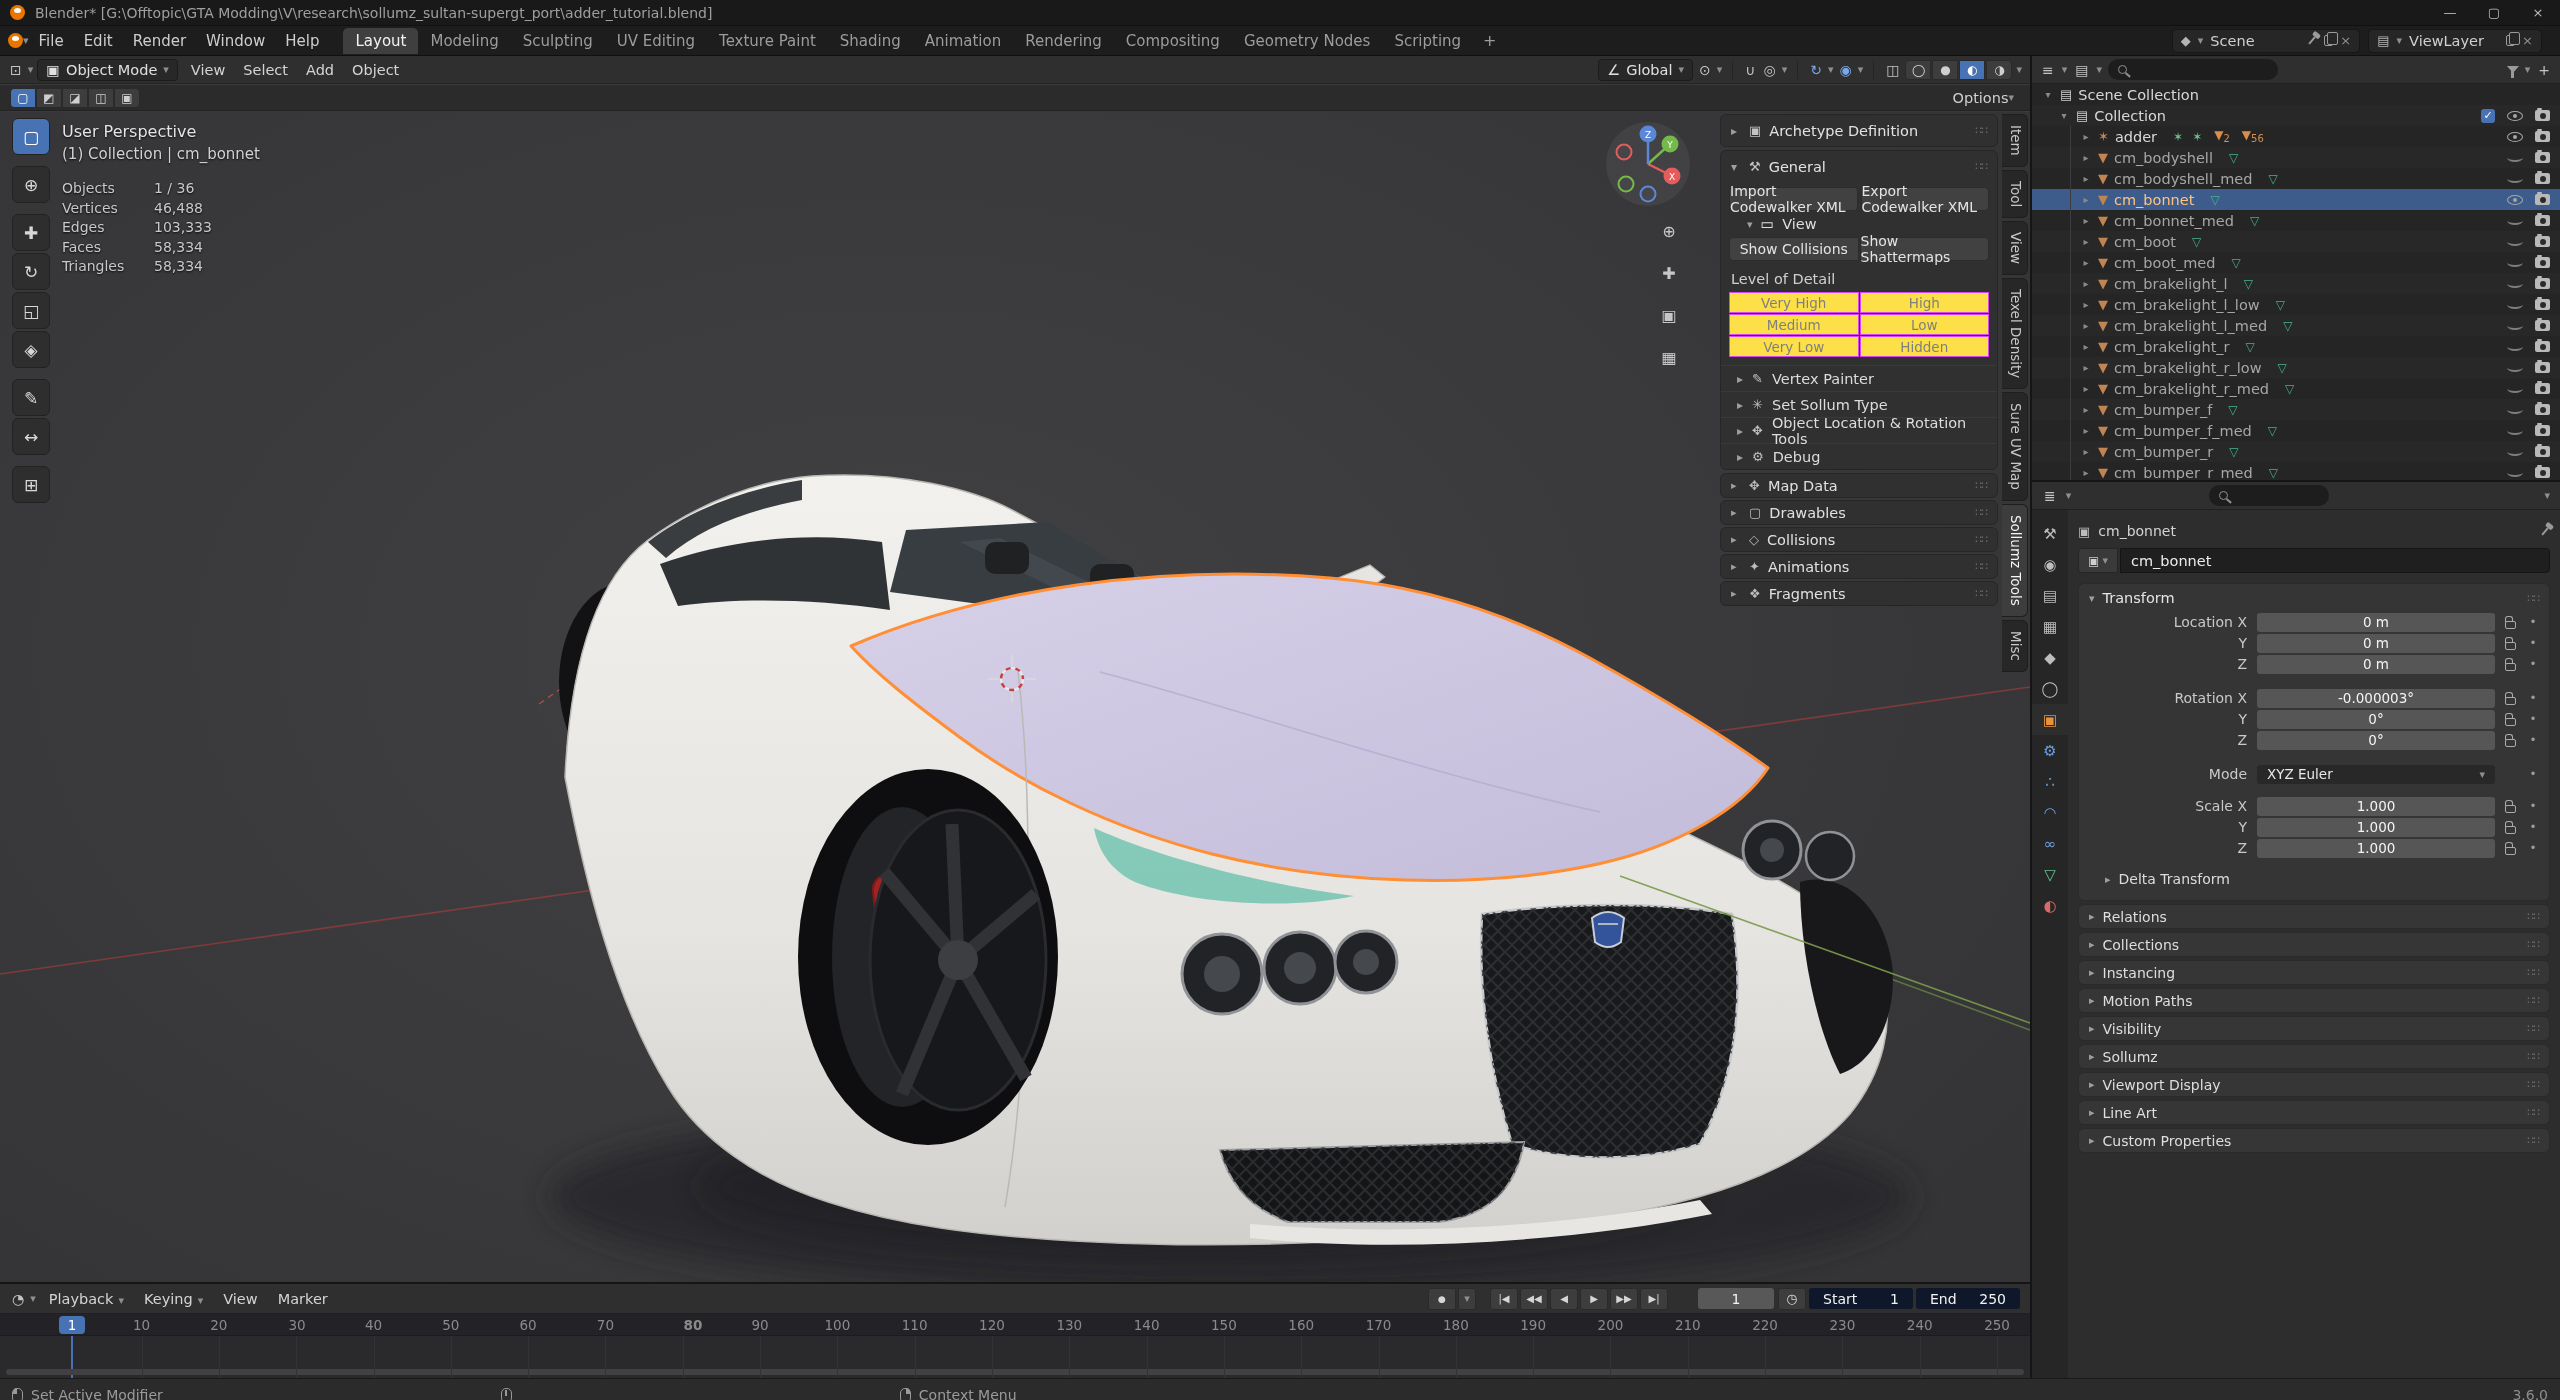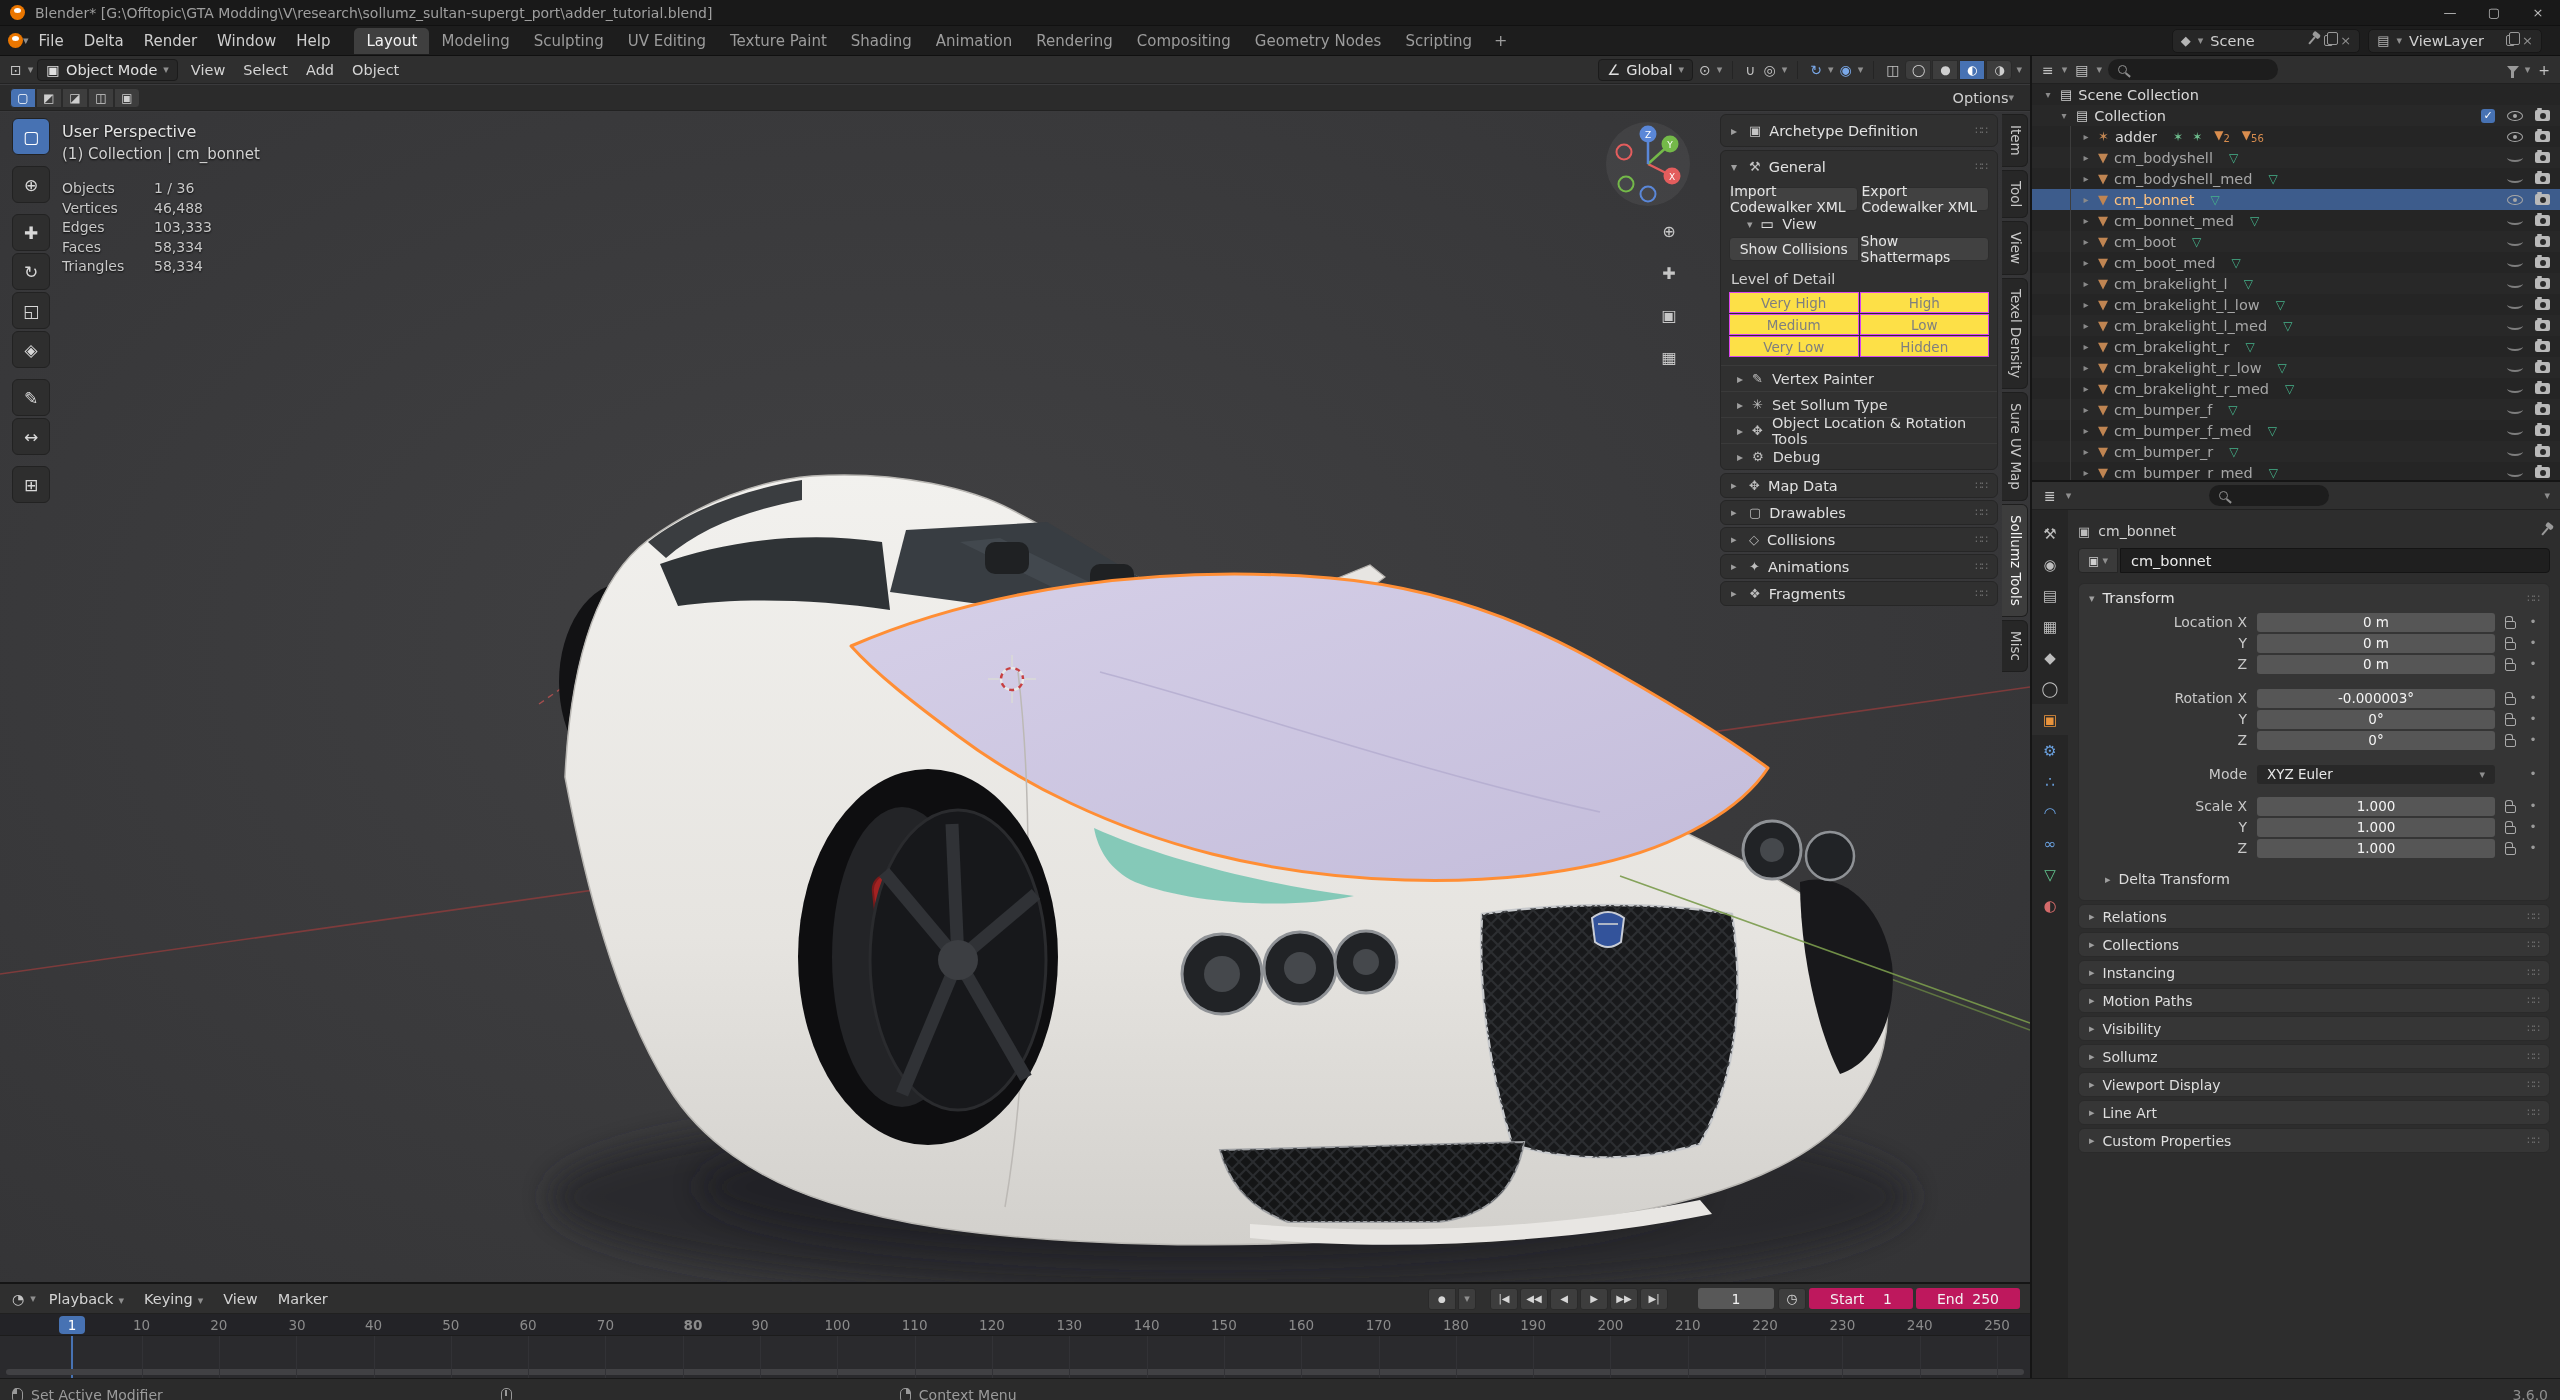--- a/index.html
+++ b/index.html
@@ -163,21 +163,21 @@
     display:flex;align-items:center;gap:8px;padding:0 10px;color:#dedede;font-size:14px}
   .colcard .arr{color:#9f9f9f;font-size:11px}
   
   #timeline{position:absolute;left:0;top:1282px;width:2030px;height:96px;background:#2b2b2e;border-top:2px solid #151515}
   #tl-header{height:30px;background:#2f2f2f;border-bottom:1px solid #202020;display:flex;align-items:center;gap:4px;padding:0 10px}
   #transport{display:flex;gap:2px;margin-left:10px}
   .tpbtn{min-width:28px;height:22px;background:#3d3d3d;border:1px solid #2a2a2a;border-radius:3px;
     display:flex;align-items:center;justify-content:center;color:#d6d6d6;font-size:10px;padding:0 4px}
   #autokey{margin-left:auto;display:flex;gap:2px;align-items:center}
   .framefield{width:76px;height:21px;background:#585858;border-radius:3px;display:flex;align-items:center;justify-content:center;color:#f2f2f2;font-size:14px}
-  .rangefield{width:104px;height:21px;background:#be185d;border-radius:3px;display:flex;align-items:center;padding:0 21px;color:#f2f2f2;font-size:14px;margin-left:3px}
+  .rangefield{width:104px;height:21px;background:#0f172a;border-radius:3px;display:flex;align-items:center;padding:0 14px;color:#f2f2f2;font-size:14px;margin-left:3px}
   .rangefield .rv{margin-left:auto}
   #tl-ruler{position:relative;height:22px;background:#232327;border-bottom:1px solid #1c1c1c}
   .tick{position:absolute;top:3px;color:#8b8b8b;font-size:13.5px;transform:translateX(-50%)}
   #cf-pill{position:absolute;top:2px;width:26px;height:18px;background:#4772b3;border-radius:4px;color:#fff;
     font-size:13.5px;display:flex;align-items:center;justify-content:center;transform:translateX(-50%)}
   #tl-tracks{position:relative;height:42px;background:#2a2a2d;overflow:hidden}
   .vline{position:absolute;top:0;bottom:0;width:1px;background:#323236}
   #playhead{position:absolute;top:0;bottom:0;width:2px;background:#4772b3}
   #tl-scroll{position:absolute;left:6px;right:6px;bottom:3px;height:6px;background:#414144;border-radius:3px}
   
@@ -196,21 +196,21 @@
     <span class="winbtn">▢</span>
     <span class="winbtn">×</span>
   </div>
 </div>
 
 <div id="menubar">
   <span class="blogo"></span>
   <span class="chev">▾</span>
   <div id="menu-list" style="display:flex">
       <div class="menu-item">File</div>
-      <div class="menu-item">Delta</div>
+      <div class="menu-item">Edit</div>
       <div class="menu-item">Render</div>
       <div class="menu-item">Window</div>
       <div class="menu-item">Help</div>
     </div>
   <div class="ws-tabs">
     <div id="ws-list" style="display:flex">
         <div class="ws-tab active">Layout</div>
         <div class="ws-tab">Modeling</div>
         <div class="ws-tab">Sculpting</div>
         <div class="ws-tab">UV Editing</div>

